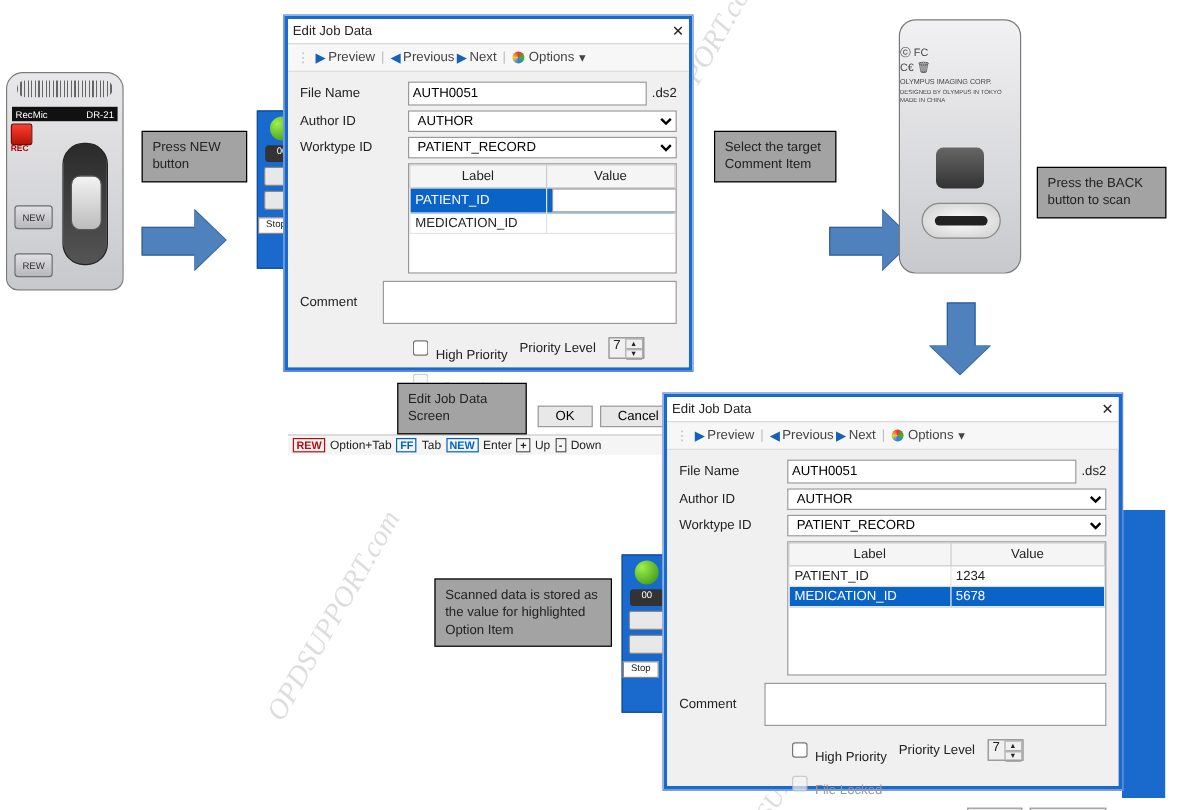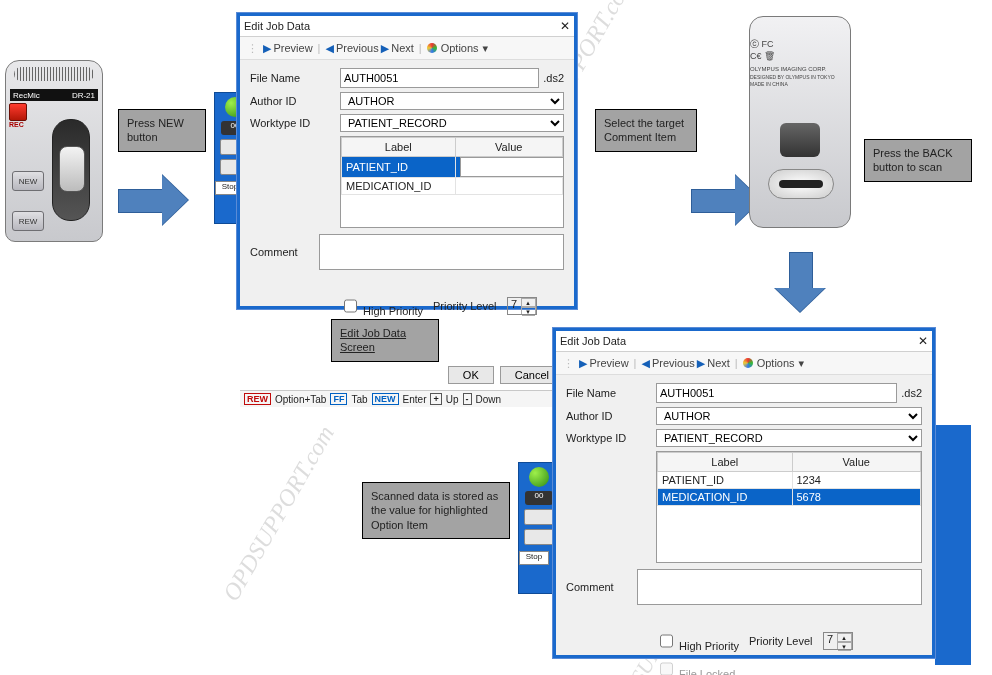--- a/index.html
+++ b/index.html
@@ -58,26 +58,26 @@
   .row input,.row select{ font-size:11px; height:18px; border:1px solid #9a9a9a; background:#fff; padding:0 3px;}
   .row .ext{ margin-left:4px; color:#222;}
   .grid{ border:1px solid #9a9a9a; background:#fff; height:90px; overflow:hidden;}
   .grid table{ border-collapse:collapse; width:100%; table-layout:fixed;}
   .grid th{ background:#f5f5f5; border:1px solid #ccc; font-weight:normal; text-align:center; height:16px;}
   .grid td{ border:1px solid #e3e3e3; height:16px; padding:0 4px;}
   tr.sel td{ background:#0a64c8; color:#fff;}
   tr.sel input.cellval{ background:#fff; color:#000;}
   .cellval{ width:98%; border:none; font-size:11px; height:14px; outline:none;}
   textarea.comment{ width:100%; height:30px; border:1px solid #9a9a9a; font-family:inherit; font-size:11px; resize:none;}
-  .prioline{ display:flex; align-items:center; gap:10px; margin-top:20px;}
+  .prioline{ display:flex; align-items:center; gap:10px; margin-top:4px;}
   .spin{ border:1px solid #888; width:28px; height:16px; display:inline-flex;}
   .spin span{ flex:1; text-align:center; border-right:1px solid #aaa;}
   .spin .btns{ width:10px; font-size:7px; line-height:7px; display:flex; flex-direction:column;}
   .spin .btns span{ border:1px solid #aaa; border-right:none; border-left:none; flex:1; text-align:center;}
-  .btnrow{ display:flex; justify-content:flex-end; gap:6px; margin-top:20px;}
+  .btnrow{ display:flex; justify-content:flex-end; gap:6px; margin-top:8px;}
   .winbtn{ border:1px solid #9a9a9a; background:#e8e8e8; padding:2px 14px; font-size:11px;}
   .keybar{ border-top:1px solid #c8c8c8; padding:2px 4px; font-size:10px; background:#f5f5f5; display:flex; gap:4px; align-items:center;}
   .kb{ border:1px solid #555; padding:0 2px; font-size:9px; font-weight:bold;}
   .kb.rew{ color:#c00a0a; border-color:#c00a0a;}
   .kb.ff{ color:#0061c3; border-color:#0061c3;}
   .kb.new{ color:#0061c3; border-color:#0061c3;}
   .kb.minus,.kb.plus{ border:1px solid #555;}
   .bg-strip{ position:absolute; background:#1a69cc; }
 
   .closebtn{ font-family:Arial; font-size:12px; cursor:default;}
@@ -221,21 +221,21 @@
       <span class="kb new">NEW</span>
         <span>Enter</span>
       <span class="kb plus">+</span>
         <span>Up</span>
       <span class="kb minus">-</span>
         <span>Down</span>
     </div>
   </div>
 </div>
 
-<div class="callout" style="left:331px; top:319px; width:90px;text-decoration:underline;">Edit Job Data Screen</div>
+<div class="callout" style="left:331px; top:319px; width:90px;">Edit Job Data Screen</div>
 
 <div class="callout" style="left:595px; top:109px; width:84px;">Select the target Comment Item</div>
 
 <div class="arrow-right" style="left:691px; top:175px;">
   <div class="head2"></div>
     <div class="shaft"></div>
     <div class="head"></div>
 </div>
 
 <div class="device-back">

